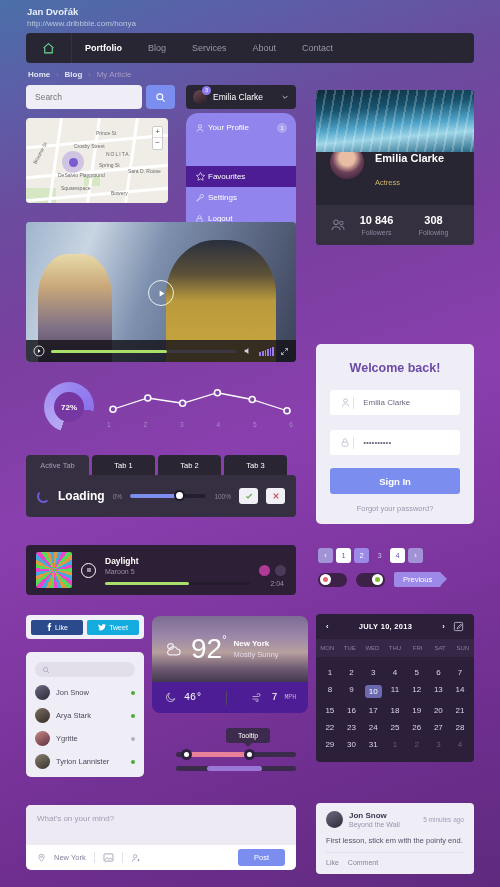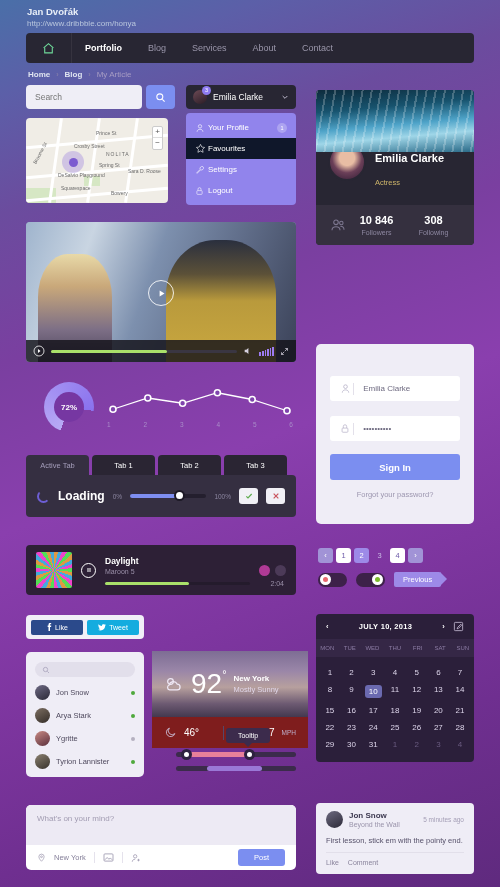--- a/index.html
+++ b/index.html
@@ -38,23 +38,23 @@
 
   
   .userbar { position:absolute; left:186px; top:85px; width:110px; height:24px; background:#282633;
              border-radius:4px; display:flex; align-items:center; padding:0 7px; }
   .userbar .ava { width:14px; height:14px; border-radius:50%; position:relative;
                   background:linear-gradient(150deg,#6d4a55,#2a1c26); }
   .userbar .badge { position:absolute; top:-4px; right:-4px; width:9px; height:9px; border-radius:50%;
                     background:#8e7bf0; color:#fff; font-size:5.5px; line-height:9px; text-align:center; }
   .userbar .nme { font-size:8.5px; margin-left:6px; flex:1; }
   .menu { position:absolute; left:186px; top:113px; width:110px; background:#9184ec;
-          border-radius:4px; padding:4px 0; }
+          border-radius:12px; padding:4px 0; }
   .menu .it { height:21px; display:flex; align-items:center; padding:0 9px; font-size:8px; color:#fff; position:relative; }
-  .menu .it.hl { background:#0f172a; }
+  .menu .it.hl { background:#4c1d95;margin-top:28px; }
   .menu .it .ic { width:13px; opacity:.85; }
   .menu .it .cnt { position:absolute; right:9px; width:10px; height:10px; border-radius:50%;
                    background:rgba(255,255,255,.25); font-size:5.5px; line-height:10px; text-align:center; }
 
   
   .map { position:absolute; left:26px; top:118px; width:142px; height:85px; border-radius:4px;
          background:#f0ede6; overflow:hidden; }
   .map .rd { position:absolute; background:#fff; }
   .map .grn { position:absolute; background:#d6e7c4; }
   .map .pin { position:absolute; left:36px; top:33px; width:22px; height:22px; border-radius:50%;
@@ -187,29 +187,29 @@
   
   .friends { position:absolute; left:26px; top:652px; width:118px; height:125px; background:#efedf6;
              border-radius:5px; padding:10px 9px; }
   .friends .sb { height:15px; background:#e2dfeb; border-radius:8px; display:flex; align-items:center; padding:0 7px; }
   .friends .it { display:flex; align-items:center; gap:6px; margin-top:8px; }
   .friends .av { width:15px; height:15px; border-radius:50%; }
   .friends .nm { font-size:7.5px; color:#4f4a5e; flex:1; }
   .friends .dot { width:4px; height:4px; border-radius:50%; }
 
   
-  .weather { position:absolute; left:152px; top:651px; width:156px; height:97px; border-radius:0; overflow:hidden; }
+  .weather { position:absolute; left:152px; top:616px; width:156px; height:97px; border-radius:8px; overflow:hidden; }
   .weather .top { height:66px; position:relative;
      background:linear-gradient(180deg,#7d6d94 0%,#9a86a8 30%,#b7a09e 55%,#6d5a72 80%,#43384f 100%); }
   .weather .top .inner { position:absolute; inset:0; display:flex; align-items:center; padding:0 10px; gap:7px; }
   .weather .tmp { font-size:28px; font-weight:300; }
   .weather .deg { font-size:11px; vertical-align:top; }
   .weather .city { font-size:8px; font-weight:bold; }
   .weather .cond { font-size:7.5px; color:#e0d6e8; margin-top:2px; }
-  .weather .bot { height:31px; background:#7f1d1d; display:flex; align-items:center; justify-content:space-around; font-size:10px; }
+  .weather .bot { height:31px; background:#4c1d95; display:flex; align-items:center; justify-content:space-around; font-size:10px;font-family:Liberation Mono, monospace; }
   .weather .bot .sep { width:1px; height:14px; background:#54476a; }
   .weather small { font-size:6.5px; color:#bdb0cc; }
 
   
   .sliders { position:absolute; left:176px; top:728px; width:120px; }
   .tipbox { width:44px; height:15px; background:#3c2b4c; border-radius:3px; font-size:7px;
             display:flex; align-items:center; justify-content:center; margin-left:50px; position:relative; }
   .tipbox:after { content:""; position:absolute; bottom:-4px; left:50%; margin-left:-4px;
                   border:4px solid transparent; border-top-color:#3c2b4c; border-bottom:0; }
   .sl { height:5px; background:#3b2b4b; border-radius:3px; position:relative; margin-top:9px; }
@@ -484,20 +484,21 @@
         </span>
       <span class="mini">
           <svg width="8" height="8" viewBox="0 0 24 24" fill="none" stroke="#c9525c" stroke-width="3.5">
             <path d="M5 5l14 14M19 5L5 19"></path>
           </svg>
         </span>
     </div>
   </div>
 
   <div class="login">
+    <h3>Welcome back!</h3>
     <div class="fld">
       <span class="ic">
           <svg width="11" height="11" viewBox="0 0 24 24" fill="none" stroke="#b9b4c9" stroke-width="1.8">
             <circle cx="12" cy="8" r="4"></circle>
             <path d="M5 21c0-4 3.5-6 7-6s7 2 7 6"></path>
           </svg>
         </span>
       <span class="dv"></span>
       <input value="Emilia Clarke" style="">
     </div>

